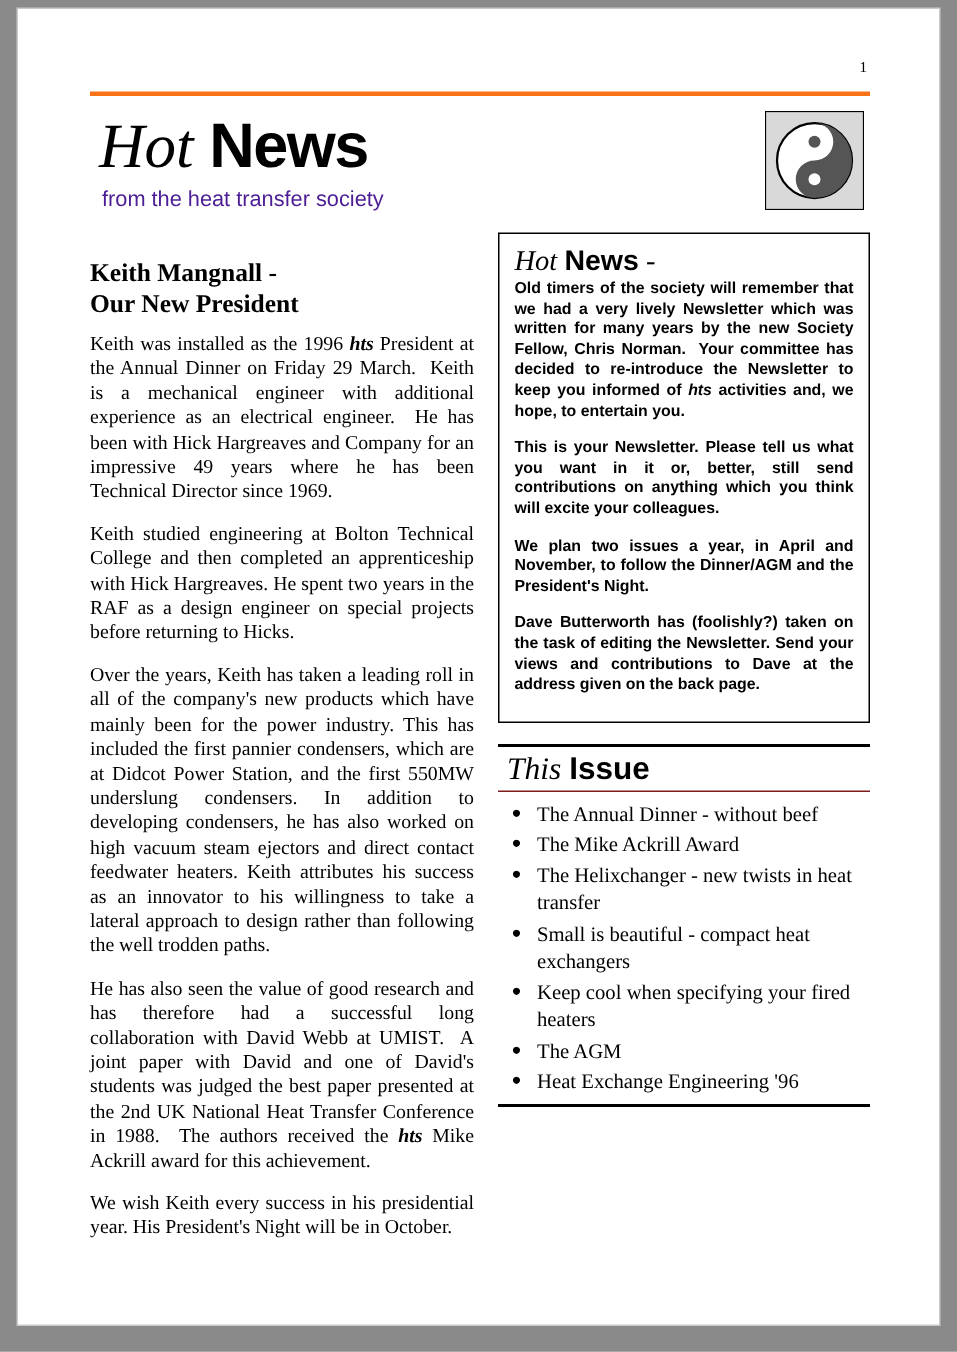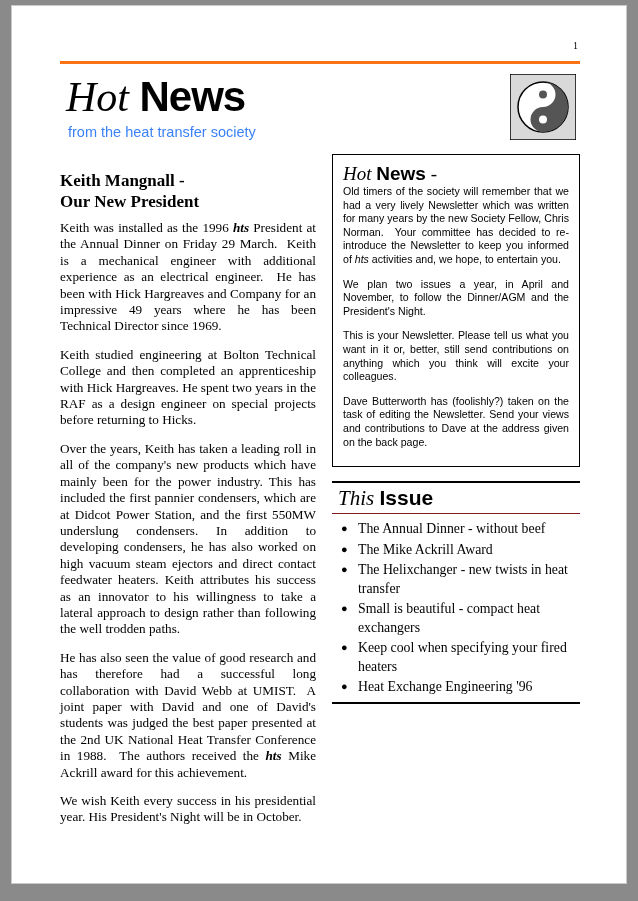--- a/index.html
+++ b/index.html
@@ -56,21 +56,21 @@
   }
   .masthead-title .news {
     font-family: "Liberation Sans", sans-serif;
     font-weight: bold;
     letter-spacing: -1px;
   }
   .masthead-sub {
     font-family: "Liberation Sans", sans-serif;
     font-size: 14.5px;
     margin: 2px 0 6px 8px;
-    color: #3b82f6;
+    color: #4c1d95;
   }
   .logo {
     position: absolute;
     right: 4px;
     top: 10px;
     width: 66px;
     height: 66px;
   }
   .issue-bar {
     border-top: 1.5px solid #000;
@@ -144,21 +144,21 @@
     font-size: 19px;
     line-height: 23px;
     margin: 1px 0 8px 0;
   }
   .panel-title2 .hts {
     font-style: italic;
     font-weight: bold;
   }
   .panel-p {
     font-family: "Liberation Sans", sans-serif;
-    font-weight: normal;
+    font-weight: bold;
     font-size: 10.6px;
     line-height: 13.6px;
     text-align: justify;
     margin: 0 0 11px 0;
   }
   .panel-p:last-child { margin-bottom: 7px; }
   .panel-p .ital {
     font-style: italic;
   }
 
@@ -257,38 +257,39 @@
 
         <div class="panel">
           <div class="panel-title1">
             <span class="hot">Hot</span>
             <span class="news">News</span>
             <span class="dash">-</span>
           </div>
 
           <p class="panel-p">Old timers of the society will remember that we had a very lively Newsletter which was written for many years by the new Society Fellow, Chris Norman.&nbsp; Your committee has decided to re-introduce the Newsletter to keep you informed of <span class="ital">hts</span> activities and, we hope, to entertain you.</p>
 
+          <p class="panel-p">This is your Newsletter.  Please tell us what you want in it or, better, still send contributions on anything which you think will excite your colleagues.</p>
+
           <p class="panel-p">We plan two issues a year, in April and November, to follow the Dinner/AGM and the President's Night.</p>
-
-          <p class="panel-p">This is your Newsletter.  Please tell us what you want in it or, better, still send contributions on anything which you think will excite your colleagues.</p>
 
           <p class="panel-p">Dave Butterworth has (foolishly?) taken on the task of editing the Newsletter.  Send your views and contributions to Dave at the address given on the back page.</p>
         </div>
 
         <div class="issue-block">
           <div class="issue-head">
             <span class="this">This</span>
             <span class="issue">Issue</span>
           </div>
           <ul class="issue-list">
             <li>The Annual Dinner - without beef</li>
             <li>The Mike Ackrill Award</li>
             <li>The Helixchanger - new twists in heat transfer</li>
             <li>Small is beautiful - compact heat exchangers</li>
             <li>Keep cool when specifying your fired heaters</li>
+            <li>The AGM</li>
             <li>Heat Exchange Engineering '96</li>
           </ul>
           <div class="issue-foot"></div>
         </div>
 
       </div>
     </div>
   </div>
 </div>
 

